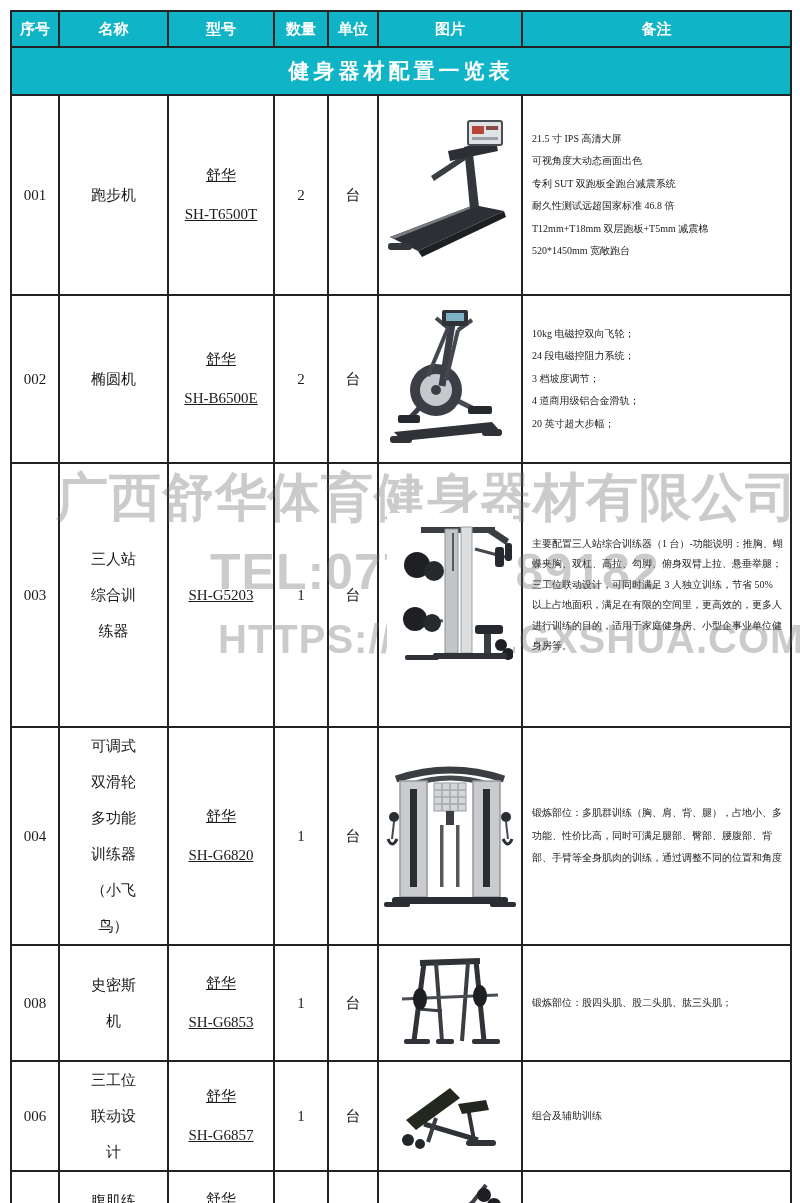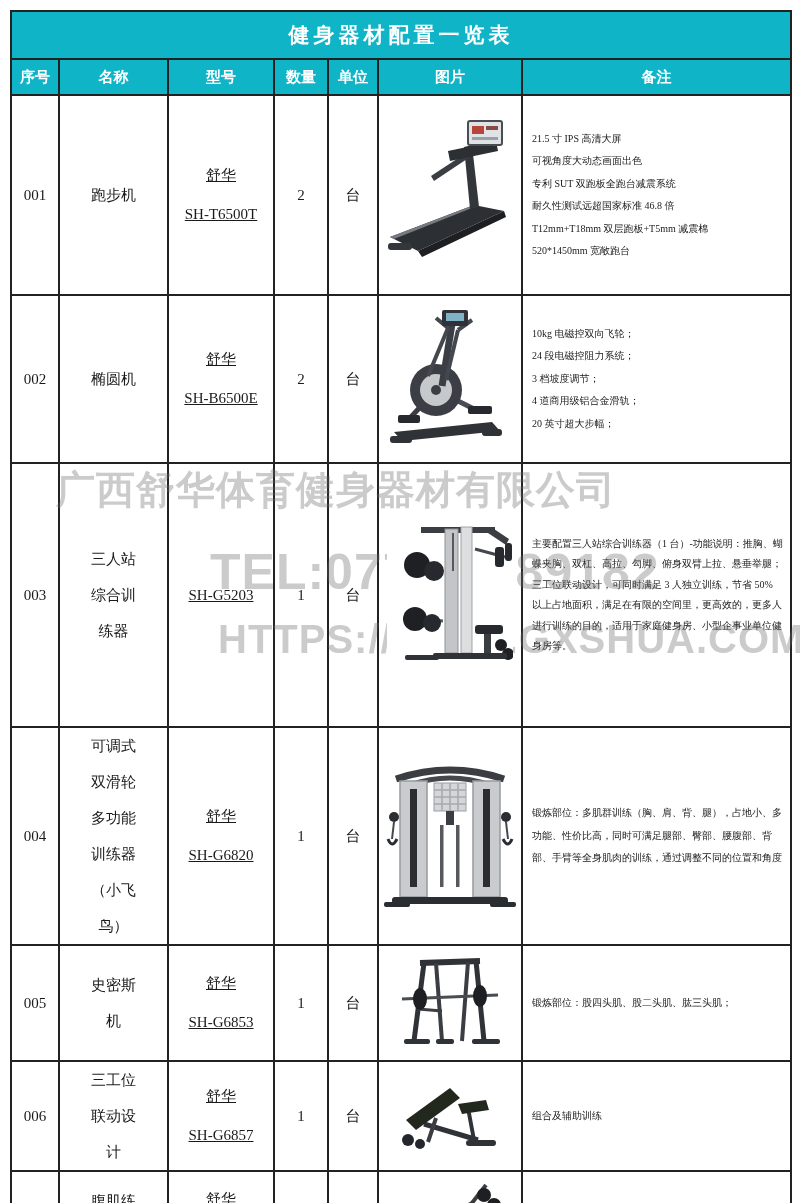--- a/index.html
+++ b/index.html
@@ -40,51 +40,51 @@
   tr.r4{height:172px;} tr.r5{height:116px;} tr.r6{height:90px;} tr.r7{height:96px;}
 
   .pic{display:inline-block;position:relative;z-index:40;background:#fff;line-height:0;}
 
   .watermark{
     position:absolute;z-index:30;pointer-events:none;
     font-family:"Liberation Sans","DejaVu Sans",sans-serif;
     font-weight:bold;color:rgba(105,105,105,0.35);
     white-space:nowrap;line-height:1.15;
   }
-  .wm-company{left:56px;top:468px;font-size:39px;letter-spacing:1px;}
+  .wm-company{left:56px;top:468px;font-size:52px;letter-spacing:1px;}
   .wm-tel{left:210px;top:544px;font-size:50px;letter-spacing:1px;}
   .wm-url{left:218px;top:616px;font-size:40px;letter-spacing:1px;}
 </style>
 </head>
 <body>
 
 <div class="page">
 
   <table class="equip">
     <colgroup>
       <col style="width:48px">
         <col style="width:109px">
         <col style="width:106px">
       <col style="width:54px">
         <col style="width:50px">
         <col style="width:144px">
       <col style="width:269px">
     </colgroup>
     <tbody>
         <tr>
-      <td class="title-cell" colspan="7">健身器材配置一览表</td>
-    </tr>
-    <tr>
       <th>序号</th>
       <th>名称</th>
       <th>型号</th>
       <th>数量</th>
       <th>单位</th>
       <th>图片</th>
       <th>备注</th>
+    </tr>
+    <tr>
+      <td class="title-cell" colspan="7">健身器材配置一览表</td>
     </tr>
 
     <tr class="r1">
       <td class="no">001</td>
       <td class="name">跑步机</td>
       <td class="model">舒华
 SH-T6500T</td>
       <td>2</td>
       <td>台</td>
       <td>
@@ -218,21 +218,21 @@
             <rect x="12" y="144" width="116" height="7" rx="3" fill="#2a2d31"></rect>
             <rect x="4" y="149" width="26" height="5" rx="2" fill="#2a2d31"></rect>
             <rect x="110" y="149" width="26" height="5" rx="2" fill="#2a2d31"></rect>
           </svg>
         </span>
       </td>
       <td class="remark">锻炼部位：多肌群训练（胸、肩、背、腿），占地小、多功能、性价比高，同时可满足腿部、臀部、腰腹部、背部、手臂等全身肌肉的训练，通过调整不同的位置和角度</td>
     </tr>
 
     <tr class="r5">
-      <td>005</td>
+      <td>008</td>
       <td class="name">史密斯机</td>
       <td class="model">舒华
 SH-G6853</td>
       <td>1</td>
       <td>台</td>
       <td>
         <span class="pic">
           <svg width="132" height="104" viewBox="0 0 132 104" xmlns="http://www.w3.org/2000/svg">
             <rect width="132" height="104" fill="#ffffff"></rect>
             <line x1="36" y1="14" x2="96" y2="12" stroke="#2f3237" stroke-width="6"></line>

